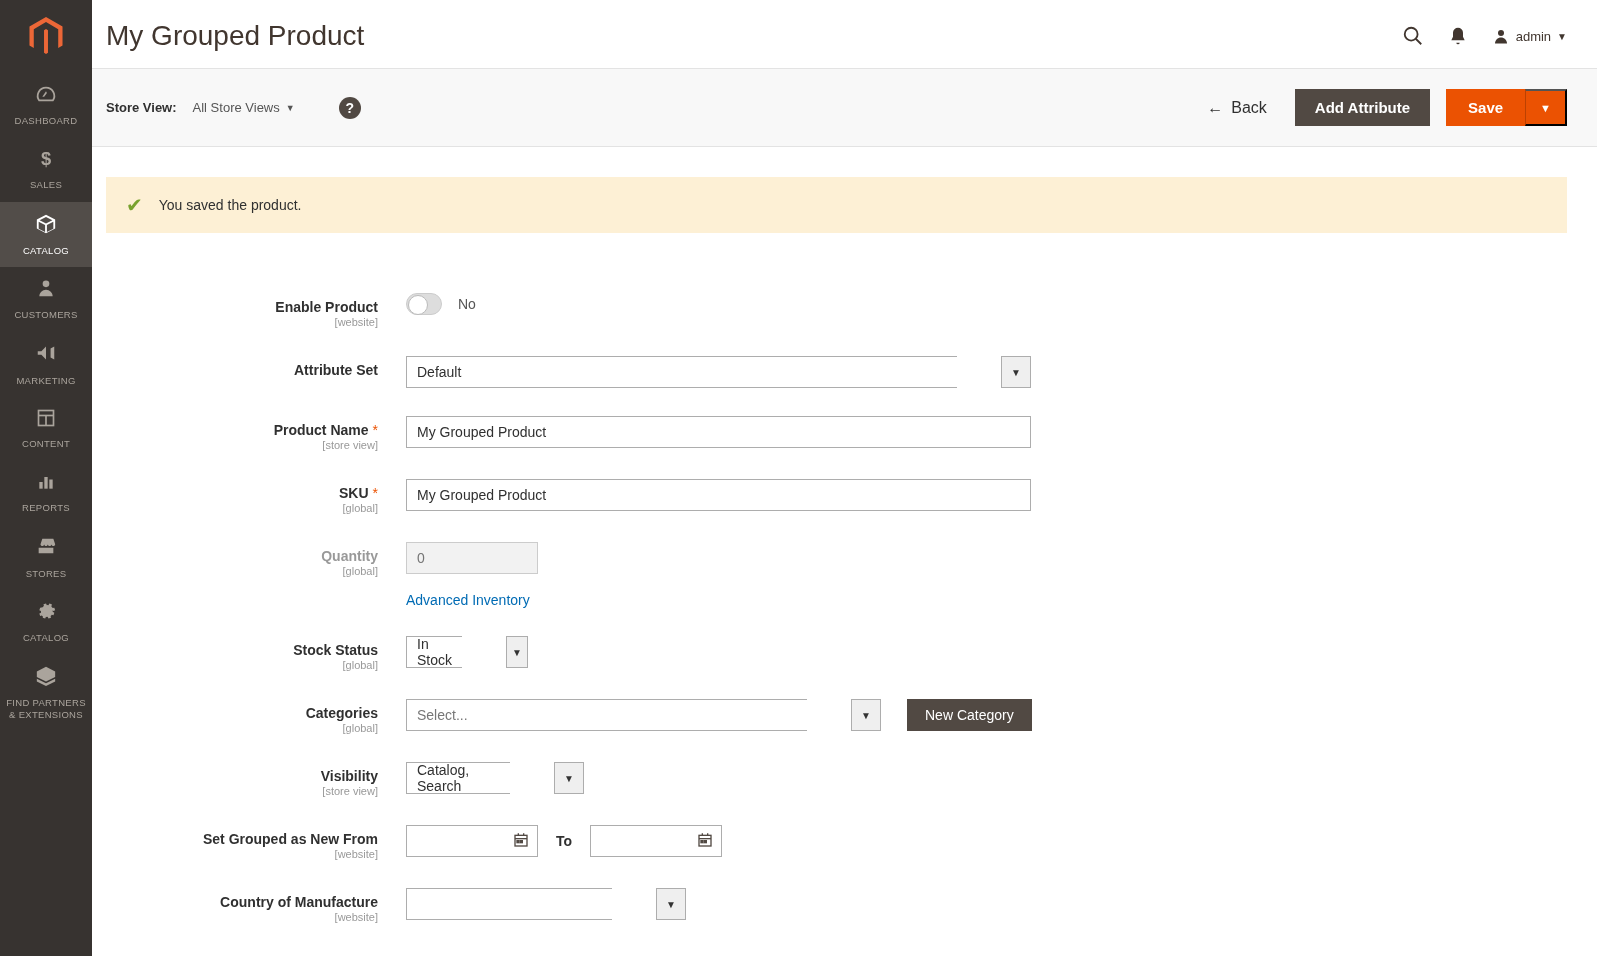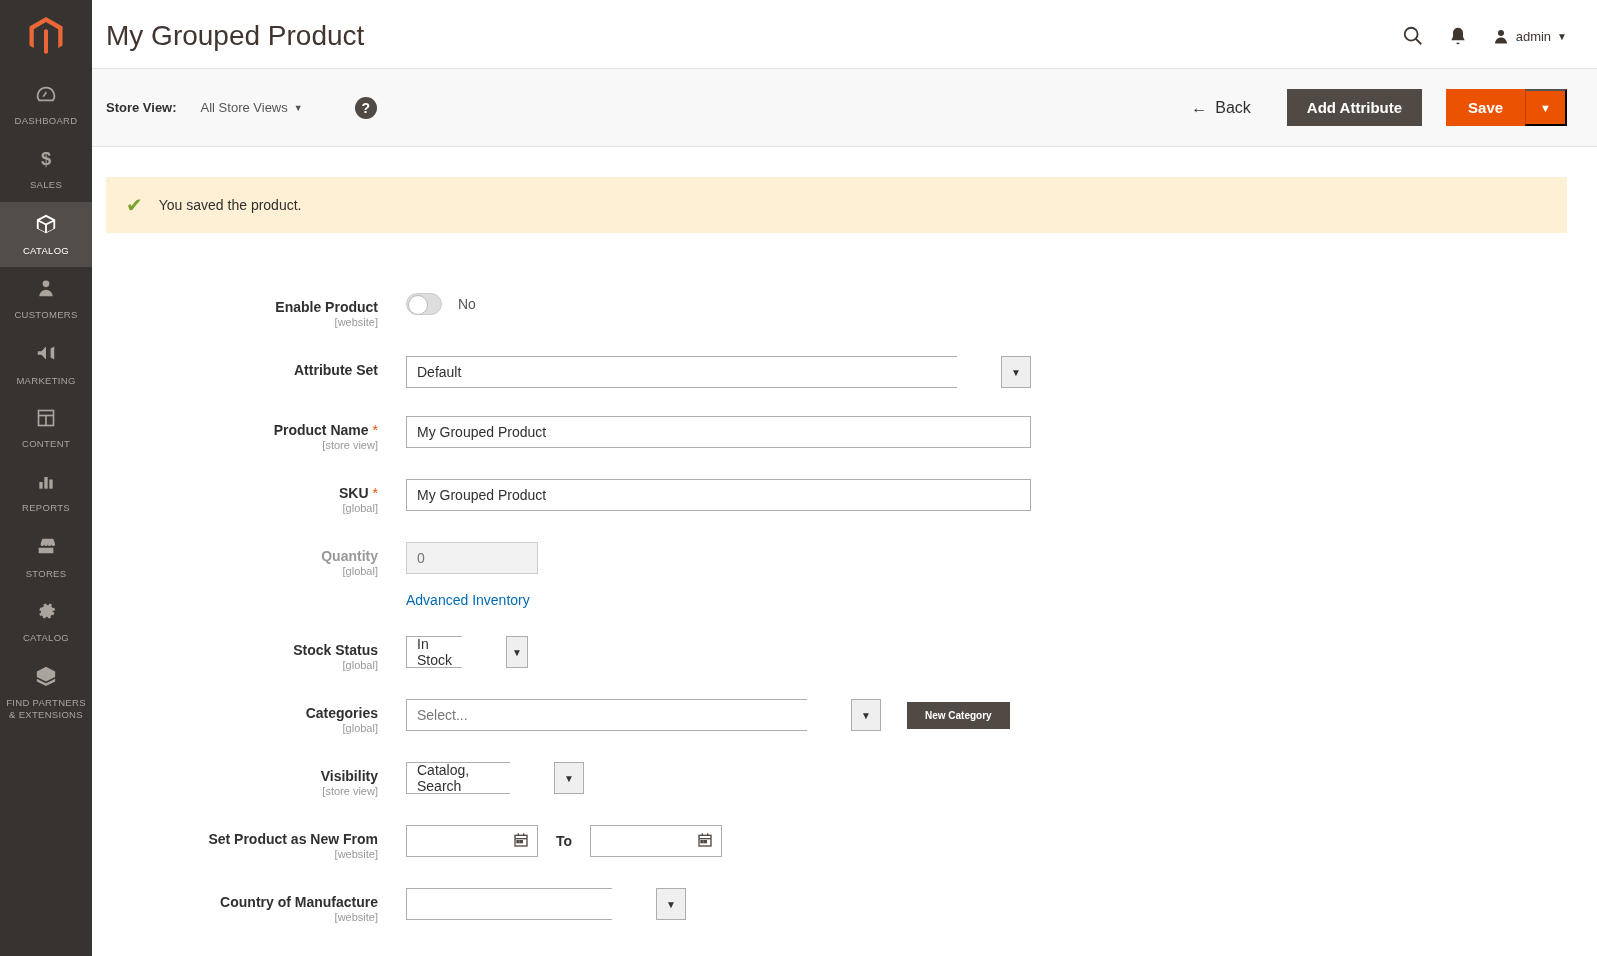--- a/index.html
+++ b/index.html
@@ -19,21 +19,21 @@
 
 
 .page-header { padding: 20px 30px 16px; display: flex; align-items: center; justify-content: space-between; }
 .page-title { font-size: 28px; font-weight: 300; color: #41362f; }
 .header-actions { display: flex; align-items: center; gap: 24px; }
 .header-icon { cursor: pointer; color: #41362f; display: flex; align-items: center; }
 .header-user { display: flex; align-items: center; gap: 6px; cursor: pointer; font-size: 13px; color: #41362f; }
 .header-user .caret { font-size: 10px; }
 
 
-.toolbar { background: #f8f8f8; border-top: 1px solid #e3e3e3; border-bottom: 1px solid #e3e3e3; padding: 20px 30px; display: flex; align-items: center; gap: 24px; }
+.toolbar { background: #f8f8f8; border-top: 1px solid #e3e3e3; border-bottom: 1px solid #e3e3e3; padding: 20px 30px; display: flex; align-items: center; gap: 16px; }
 .store-view-lbl { font-size: 13px; font-weight: 600; color: #303030; }
 .store-view-select { display: flex; align-items: center; gap: 6px; font-size: 13px; color: #555; cursor: pointer; }
 .store-view-select .caret { font-size: 9px; }
 .help-icon { width: 22px; height: 22px; border-radius: 50%; background: #514943; color: #fff; display: flex; align-items: center; justify-content: center; font-size: 14px; font-weight: bold; margin-left: 28px; cursor: pointer; }
 .toolbar-spacer { flex: 1; }
 .back-link { display: flex; align-items: center; gap: 8px; cursor: pointer; font-size: 16px; color: #303030; margin-right: 12px; }
 .btn { padding: 10px 20px; font-size: 15px; border: none; cursor: pointer; font-weight: 600; }
 .btn-dark { background: #514943; color: #fff; }
 .btn-primary-group { display: flex; }
 .btn-primary { background: #eb5202; color: #fff; padding: 10px 22px; }
@@ -66,21 +66,21 @@
 .select-body { flex: 1; height: 32px; border: 1px solid #adadad; border-right: none; display: flex; align-items: center; padding: 0 10px; font-size: 14px; background: #fff; }
 .select-body.placeholder { color: #777; }
 .select-caret { width: 30px; height: 32px; border: 1px solid #adadad; background: #efefef; display: flex; align-items: center; justify-content: center; font-size: 10px; cursor: pointer; color: #333; }
 
 .link-action { color: #006bb4; font-size: 14px; cursor: pointer; margin-top: 8px; display: block; }
 
 .date-input { width: 132px; height: 32px; border: 1px solid #adadad; display: flex; align-items: center; padding: 0 8px; justify-content: flex-end; background:#fff; }
 .date-icon { cursor: pointer; color: #514943; }
 .date-to-label { font-size: 14px; font-weight: 600; margin: 0 8px; }
 
-.btn-dark-sm { background: #514943; color: #fff; padding: 8px 18px; font-size: 10px; font-weight: 700; border: none; cursor: pointer; margin-left: 16px; }
+.btn-dark-sm { background: #514943; color: #fff; padding: 8px 18px; font-size: 14px; font-weight: 400; border: none; cursor: pointer; margin-left: 16px; }
 
 .categories-row .form-control { max-width: none; }
 .categories-row .select-combo { max-width: 475px; }
 </style>
 </head>
 <body>
 
 <div class="sidebar">
   <div class="sidebar-logo">
     <svg viewBox="0 0 100 115" fill="none">
@@ -298,21 +298,21 @@
       <div class="form-control">
         <div class="select-combo auto" style="width:178px;">
           <div class="select-body">Catalog, Search</div>
           <div class="select-caret">▼</div>
         </div>
       </div>
     </div>
 
     <div class="form-row">
       <div class="form-label">
-        <span>Set Product as New From</span>
+        <span>Set Grouped as New From</span>
         <span class="form-scope">[website]</span>
       </div>
       <div class="form-control">
         <div class="date-input">
           <span class="date-icon"><svg width="16" height="16" viewBox="0 0 24 24" fill="none" stroke="currentColor" stroke-width="2">
                 <rect x="3" y="5" width="18" height="16"></rect>
                 <line x1="3" y1="10" x2="21" y2="10"></line>
                 <line x1="8" y1="2" x2="8" y2="6"></line>
                 <line x1="16" y1="2" x2="16" y2="6"></line>
                 <rect x="6" y="13" width="3" height="3" fill="currentColor"></rect>

